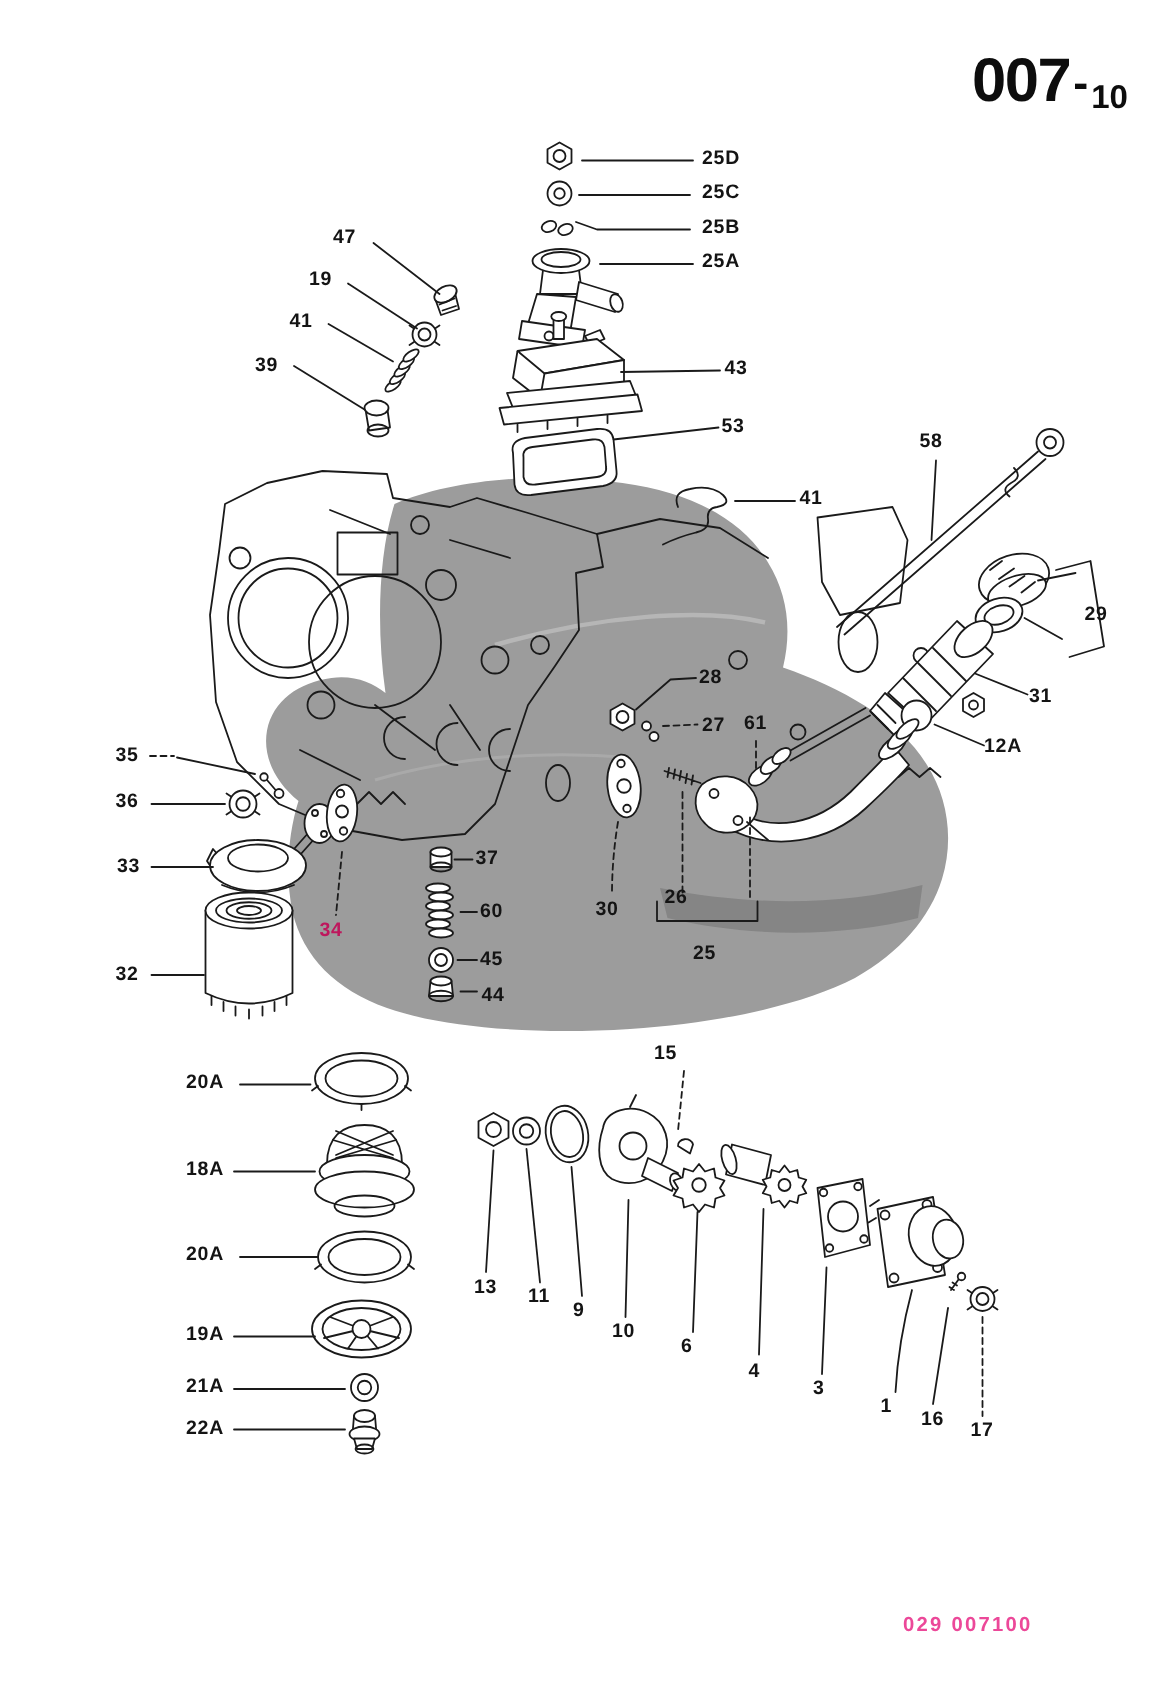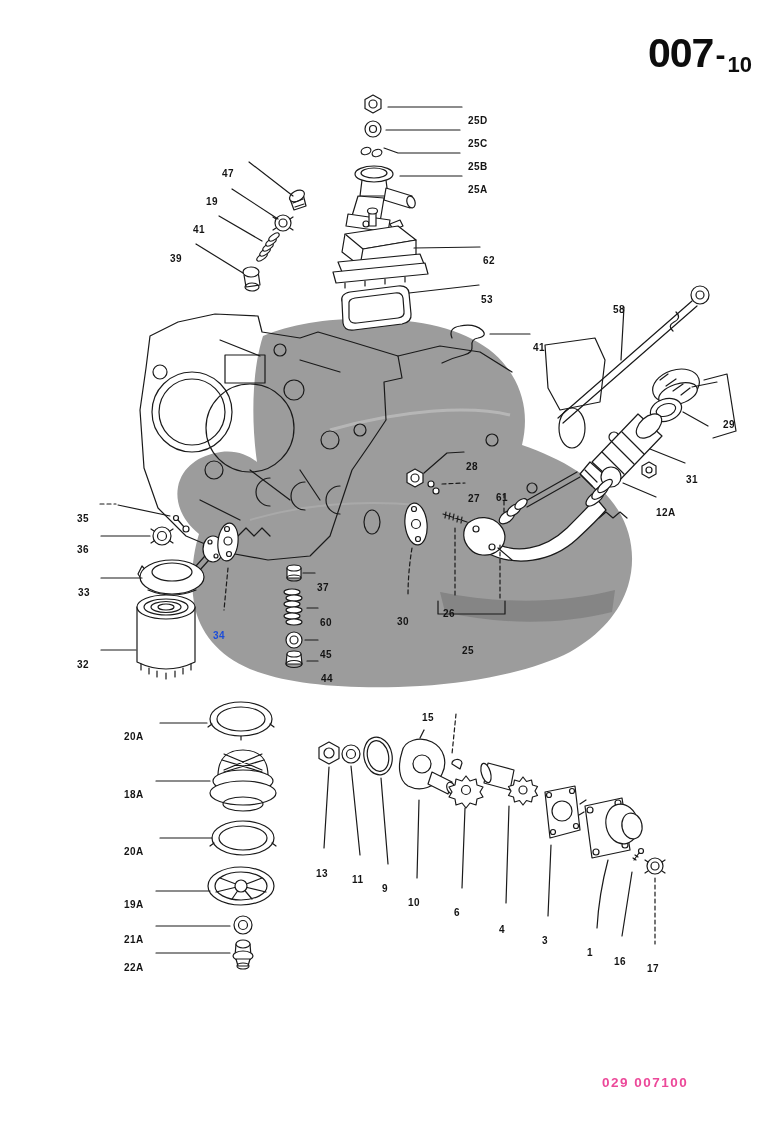--- a/index.html
+++ b/index.html
@@ -3,24 +3,24 @@
 <meta charset="utf-8">
 <style>
   html,body{margin:0;padding:0;}
   body{
     width:776px;height:1138px;background:#ffffff;position:relative;overflow:hidden;
     font-family:"Liberation Sans",sans-serif;color:#1a1a1a;
   }
   .page{position:absolute;inset:0;}
   svg.diagram{position:absolute;left:0;top:0;}
   .callout{
-    position:absolute;font-weight:bold;font-size:10px;line-height:1;
-    letter-spacing:0.5px;color:#141414;white-space:nowrap;margin-top:18px;
+    position:absolute;font-weight:bold;font-size:13px;line-height:1;
+    letter-spacing:0.5px;color:#141414;white-space:nowrap;
   }
-  .callout.gray{color:#1d4ed8;}
+  .callout.gray{color:#be185d;}
   .header{
     position:absolute;left:648px;top:30px;display:flex;align-items:baseline;
     font-weight:bold;color:#0d0d0d;
   }
   .header .code{font-size:41px;letter-spacing:-1px;}
   .header .sep{font-size:30px;margin-left:2px;position:relative;top:-2px;}
   .header .sub{font-size:22px;margin-left:2px;position:relative;top:5px;}
   .footer{
     position:absolute;left:602px;top:1075px;font-size:13.5px;font-weight:bold;
     letter-spacing:1.5px;color:#ec4899;
@@ -413,21 +413,21 @@
   </svg>
 
   <div class="callout" style="left:468px;top:98px">25D</div>
   <div class="callout" style="left:468px;top:121px">25C</div>
   <div class="callout" style="left:468px;top:144px">25B</div>
   <div class="callout" style="left:468px;top:167px">25A</div>
   <div class="callout" style="left:222px;top:151px">47</div>
   <div class="callout" style="left:206px;top:179px">19</div>
   <div class="callout" style="left:193px;top:207px">41</div>
   <div class="callout" style="left:170px;top:236px">39</div>
-  <div class="callout" style="left:483px;top:238px">62</div>
+  <div class="callout" style="left:483px;top:238px">43</div>
   <div class="callout" style="left:481px;top:277px">53</div>
   <div class="callout" style="left:533px;top:325px">41</div>
   <div class="callout" style="left:613px;top:287px">58</div>
   <div class="callout" style="left:723px;top:402px">29</div>
   <div class="callout" style="left:686px;top:457px">31</div>
   <div class="callout" style="left:656px;top:490px">12A</div>
   <div class="callout" style="left:466px;top:444px">28</div>
   <div class="callout" style="left:468px;top:476px">27</div>
   <div class="callout" style="left:496px;top:475px">61</div>
   <div class="callout" style="left:77px;top:496px">35</div>
@@ -441,21 +441,21 @@
   <div class="callout" style="left:321px;top:656px">44</div>
   <div class="callout" style="left:397px;top:599px">30</div>
   <div class="callout" style="left:443px;top:591px">26</div>
   <div class="callout" style="left:462px;top:628px">25</div>
   <div class="callout" style="left:124px;top:714px">20A</div>
   <div class="callout" style="left:124px;top:772px">18A</div>
   <div class="callout" style="left:124px;top:829px">20A</div>
   <div class="callout" style="left:124px;top:882px">19A</div>
   <div class="callout" style="left:124px;top:917px">21A</div>
   <div class="callout" style="left:124px;top:945px">22A</div>
-  <div class="callout" style="left:422px;top:695px">15</div>
+  <div class="callout" style="left:436px;top:695px">15</div>
   <div class="callout" style="left:316px;top:851px">13</div>
   <div class="callout" style="left:352px;top:857px">11</div>
   <div class="callout" style="left:382px;top:866px">9</div>
   <div class="callout" style="left:408px;top:880px">10</div>
   <div class="callout" style="left:454px;top:890px">6</div>
   <div class="callout" style="left:499px;top:907px">4</div>
   <div class="callout" style="left:542px;top:918px">3</div>
   <div class="callout" style="left:587px;top:930px">1</div>
   <div class="callout" style="left:614px;top:939px">16</div>
   <div class="callout" style="left:647px;top:946px">17</div>

